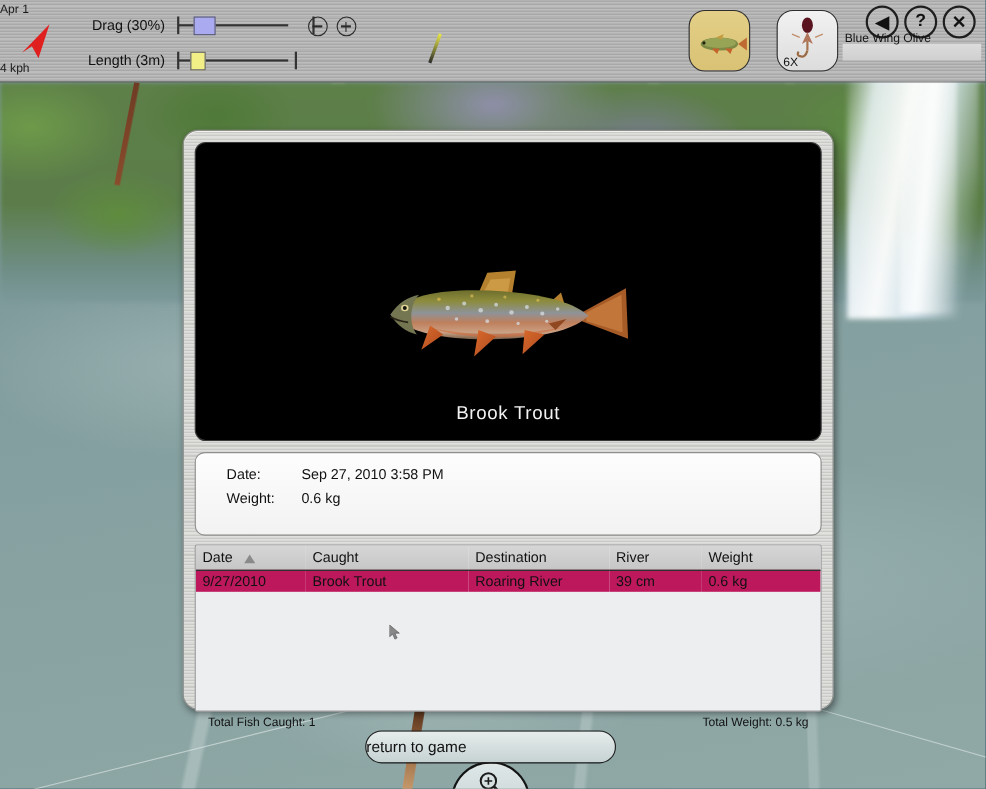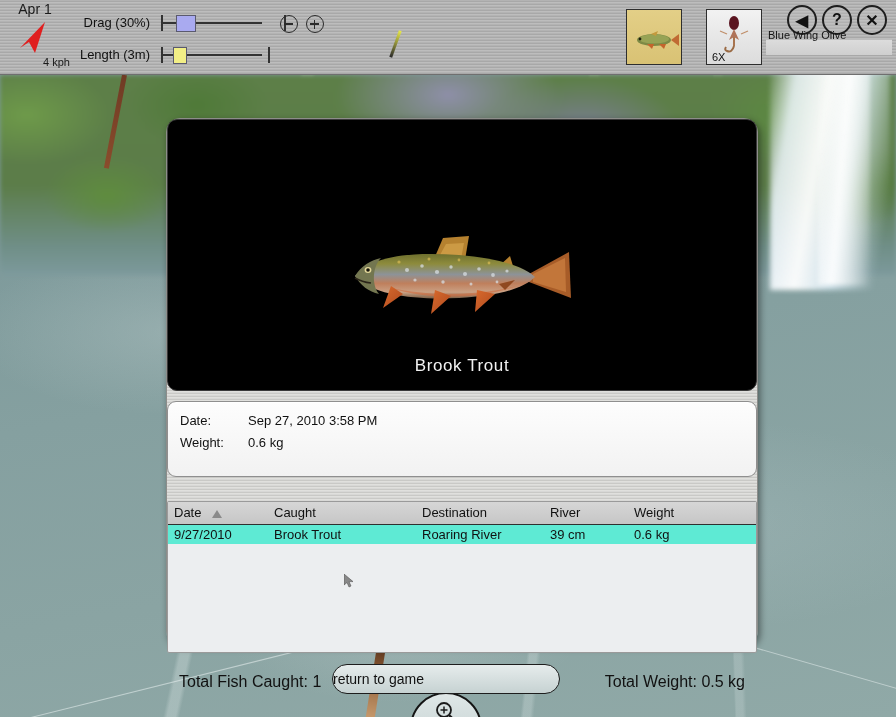--- a/index.html
+++ b/index.html
@@ -68,42 +68,42 @@
   .line2 { position:absolute; left:590px; top:600px; width:330px; height:1px;
            background:rgba(235,243,243,.5); transform:rotate(16deg); transform-origin:left center;}
 
   
   #toolbar {
     position:absolute; left:0; top:0; width:896px; height:75px;
     background: repeating-linear-gradient(180deg,#b3b3b3 0 1px,#a8a8a8 1px 2px,#bdbdbd 2px 3px);
     border-bottom:1px solid #6f6f6f;
     z-index: 10;
   }
-  .wind-block { position:absolute; left:0; top:2px; width:70px; text-align:center;
-                font-size:14px; color:#1a1a1a; }
+  .wind-block { position:absolute; left:0; top:2px; width:70px; text-align:left;
+                font-size:11px; color:#1a1a1a; }
   .wind-date { display:block; line-height:14px; }
-  .wind-speed { position:absolute; left:0; top:56px; width:70px; text-align:right;
-                font-size:11px; color:#1a1a1a;padding-left:19px; }
+  .wind-speed { position:absolute; left:0; top:56px; width:70px; text-align:left;
+                font-size:11px; color:#1a1a1a; }
   .wind-arrow { position:absolute; left:18px; top:20px; }
 
   .slider-row { position:absolute; color:#111; font-size:13px; }
   .slider-row .lbl { position:absolute; left:0; top:2px; width:120px; text-align:right; }
   .sl-track { position:absolute; left:132px; top:9px; width:100px; height:2px; background:#333; }
   .sl-cap-l { position:absolute; left:131px; top:2px; width:2px; height:16px; background:#333; }
   .sl-cap-r { position:absolute; top:2px; width:2px; height:16px; background:#333; }
   .sl-knob { position:absolute; top:2px; width:20px; height:17px; border:1px solid #5a5a6e; }
   .rnd-btn { position:absolute; width:18px; height:18px; border-radius:50%;
              border:1.6px solid #2b2b2b; background:transparent; }
   .rnd-btn:before { content:""; position:absolute; left:3px; top:7px; width:9px; height:1.8px; background:#2b2b2b;}
   .rnd-btn.plus:after { content:""; position:absolute; left:6.6px; top:3.5px; width:1.8px; height:9px; background:#2b2b2b;}
 
   .rod-ind { position:absolute; left:394px; top:30px; width:3px; height:28px;
              background: linear-gradient(180deg,#e8e84a,#2a2a2a); transform:rotate(20deg); }
 
-  .tile { position:absolute; top:9px; width:56px; height:56px; border-radius:0;
+  .tile { position:absolute; top:9px; width:56px; height:56px; border-radius:15px;
           border:1.6px solid #2e2e2e; overflow:hidden; }
   .tile.fish { left:626px; background:linear-gradient(180deg,#e3cf87,#d9c274); }
   .tile.fly  { left:706px; background:linear-gradient(180deg,#f2f2f2,#dcdcdc); }
   .tile .tlabel { position:absolute; left:5px; bottom:1px; font-size:11px; color:#111; }
 
   .navbtn { position:absolute; top:5px; width:30px; height:30px; border-radius:50%;
             border:2.2px solid #1e1e1e; background:rgba(200,200,200,.25); }
   .navbtn#btn-back { left:787px; }
   .navbtn#btn-help { left:822px; }
   .navbtn#btn-close{ left:857px; }
@@ -115,69 +115,69 @@
               font-size:11px; color:#141414; padding-left:2px; line-height:16px; }
   .fly-name span { position:relative; top:-13px; left:0; }
 
   
   #panel {
     position:absolute; left:166px; top:118px; width:592px; height:527px;
     border-radius:14px; z-index:20;
     background: repeating-linear-gradient(180deg,#d8d8d6 0 1px,#c9c9c6 1px 2px,#e0e0dd 2px 3px);
     border:1px solid #8d8d8a;
     box-shadow: 2px 3px 7px rgba(0,0,0,.45), inset 0 1px 0 #f3f3f1;
-    padding:0;
+    padding:10px;
   }
   .fishview {
     position:relative; width:100%; height:272px; background:#000;
     border-radius:10px; border:1px solid #3a3a3a;
     box-shadow: inset 0 0 0 1px #000;
     overflow:hidden;
   }
   .fish-name {
     position:absolute; left:0; right:0; bottom:14px; text-align:center;
     color:#f2f2f2; font-size:17px; letter-spacing:.6px;
   }
   .fish-art { position:absolute; left:50%; top:102px; transform:translateX(-50%); }
 
   .infobox {
     position:relative; margin-top:10px; height:76px; border-radius:9px;
     background: linear-gradient(180deg,#fdfdfd,#f2f2f2);
     border:1px solid #8f8f8f; box-shadow: inset 0 1px 0 #fff;
     font-size:13px; color:#111;
   }
   .infobox .col { position:absolute; top:8px; }
-  .infobox .col.left  { left:12px; }
+  .infobox .col.left  { left:28px; }
   .infobox .col.right { left:300px; }
   .irow { height:22px; line-height:22px; white-space:nowrap; }
   .ikey { display:inline-block; }
   .ival { display:inline-block; }
   .col.left  .ikey { width:68px; }
   .col.right .ikey { width:110px; }
 
   .tablewrap {
-    position:relative; margin-top:24px; height:152px;
+    position:relative; margin-top:8px; height:152px;
     background:#eceef0; border:1px solid #9a9a9a;
     border-radius:2px; overflow:hidden;
   }
   table.catchtable { width:100%; border-collapse:collapse; font-size:13px; color:#111; }
   table.catchtable th {
     text-align:left; font-weight:normal; height:22px; padding:0 6px;
     background: linear-gradient(180deg,#d6d6d6,#c6c6c6);
     border-bottom:1.5px solid #2f2f2f;
   }
   table.catchtable td { height:20px; padding:0 6px; }
-  tr.sel td { background:#5eead4; }
+  tr.sel td { background:#be185d; }
   .c-date{width:100px}.c-spec{width:148px}.c-dest{width:128px}.c-len{width:84px}
   .sortarrow { display:inline-block; margin-left:7px; width:0; height:0;
                border-left:5px solid transparent; border-right:5px solid transparent;
                border-bottom:8px solid #8a8a8a; vertical-align:middle; }
   .cursor-arrow { position:absolute; left:176px; top:72px; width:0; height:0; }
 
-  .totals { position:relative; margin-top:20px; height:20px; font-size:16px; color:#111; }
+  .totals { position:relative; margin-top:4px; height:20px; font-size:11px; color:#111; }
   .totals .tl { position:absolute; left:12px; }
   .totals .tr { position:absolute; right:12px; }
 
   
   #return-btn {
     position:absolute; left:332px; top:664px; width:228px; height:30px;
     border-radius:16px; border:1.8px solid #1d1d1d;
     background: linear-gradient(180deg,#e6ecec,#c6d2d2);
     font-size:14px; color:#111; z-index:25;
     display:flex; align-items:center; justify-content:flex-start;

